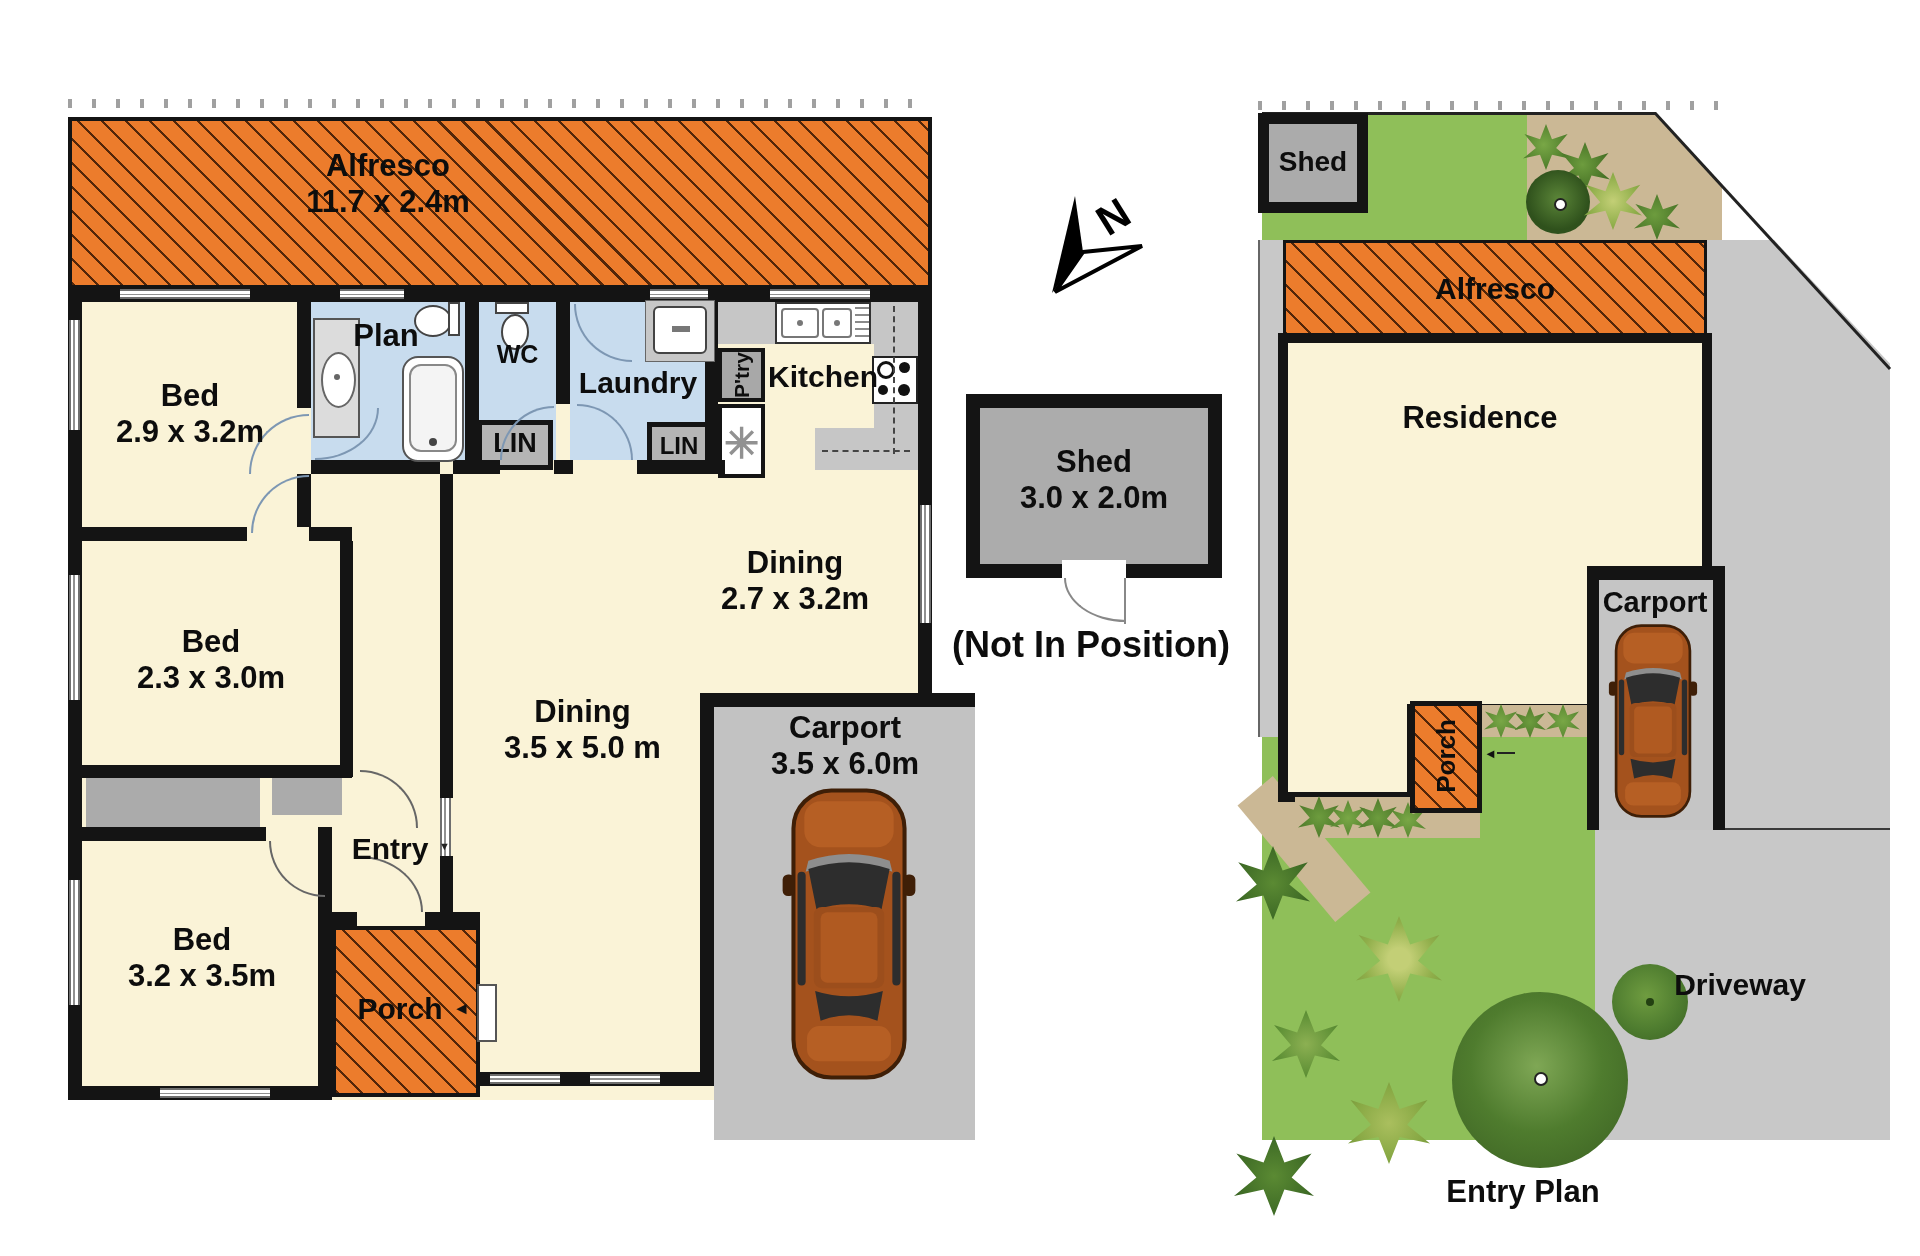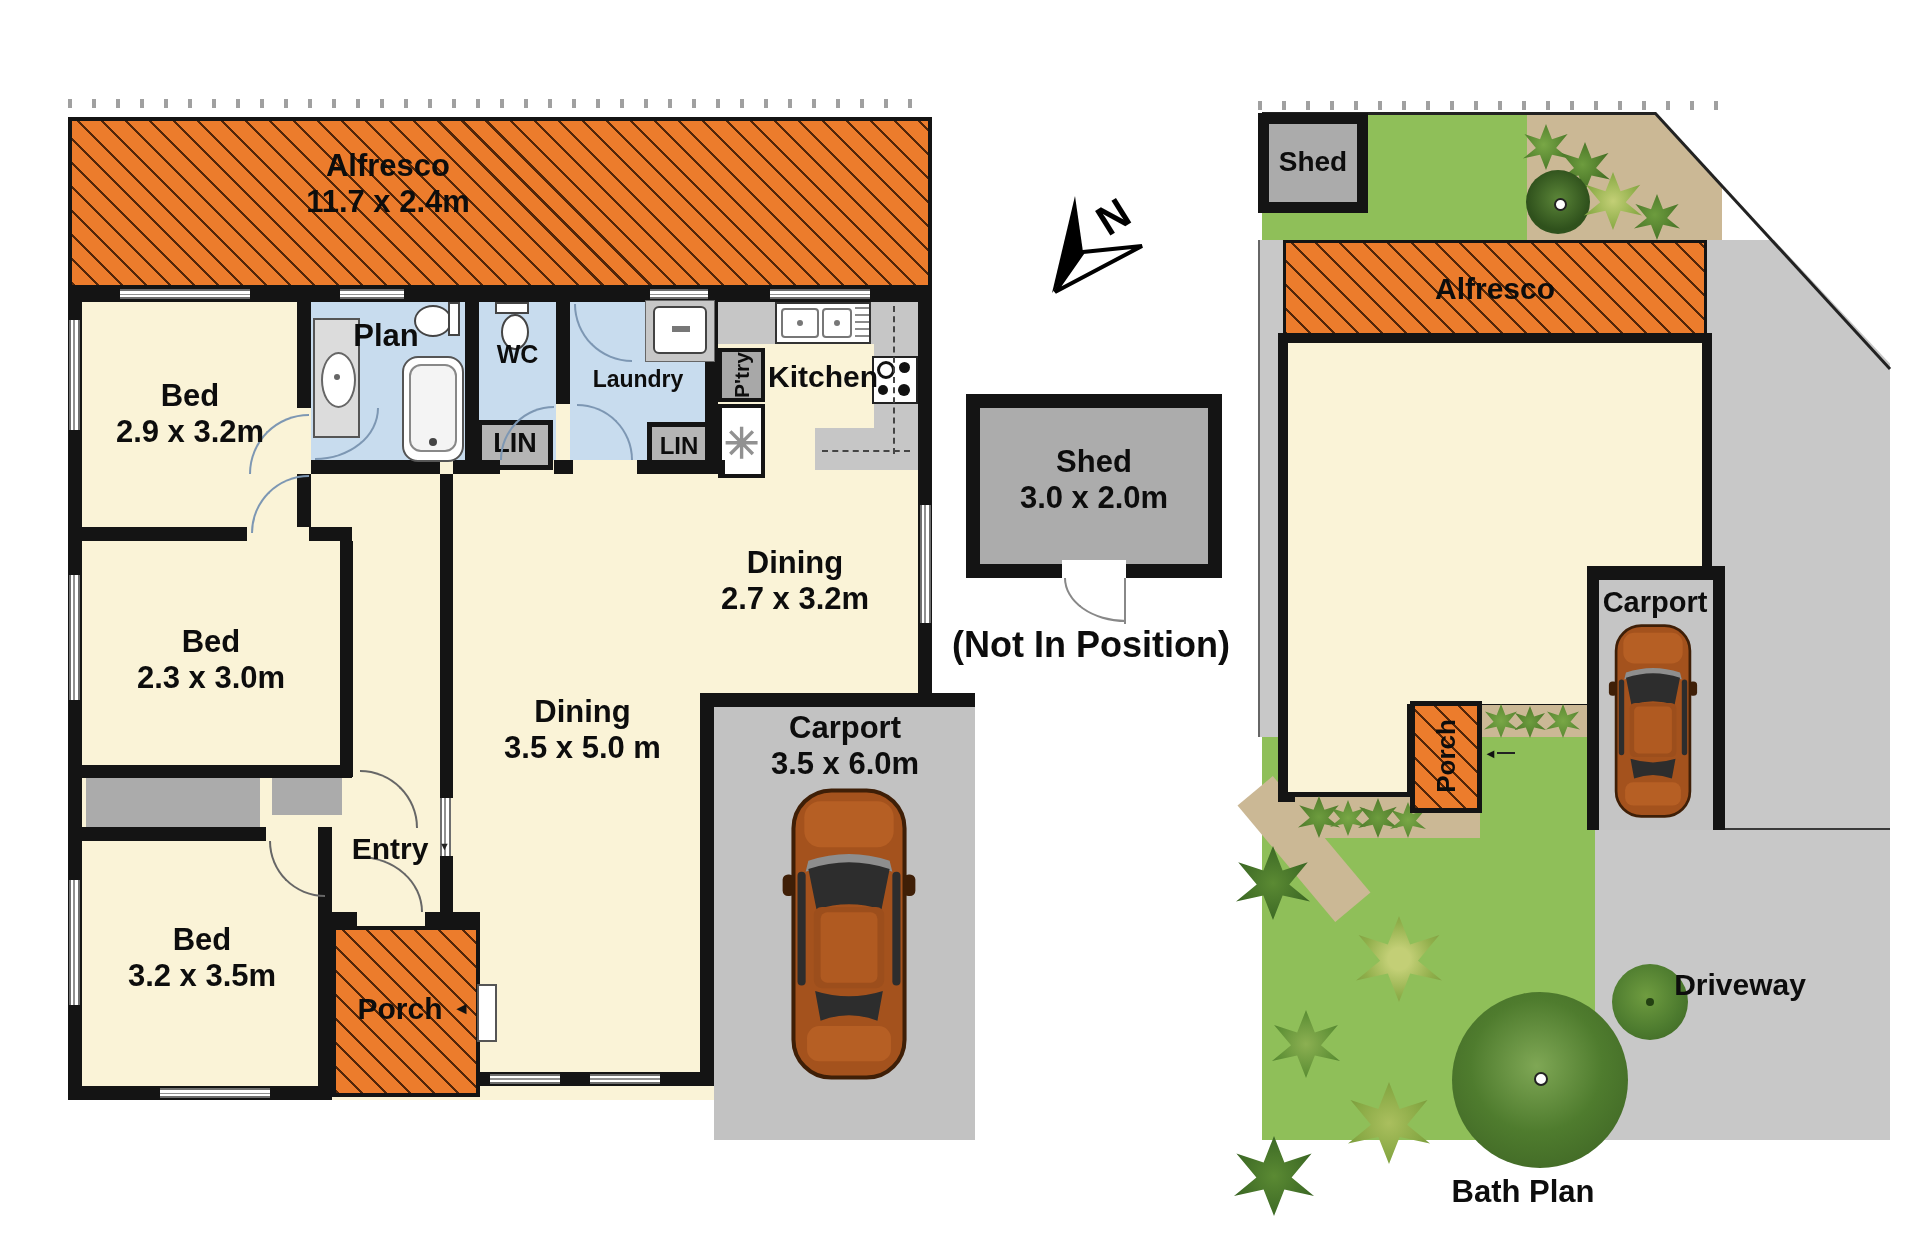--- a/index.html
+++ b/index.html
@@ -152,21 +152,21 @@
   <div class="a" style="left:645px;top:300px;width:70px;height:62px;background:#C7C7C7;border:1px solid #666"></div>
   <div class="a" style="left:653px;top:306px;width:54px;height:48px;background:#fff;border:2px solid #444;border-radius:6px"></div>
   <div class="a" style="left:672px;top:326px;width:18px;height:6px;background:#777"></div>
 
   <div class="lbl" style="left:82px;top:378px;width:216px">
     <div>Bed</div>
     <div>2.9 x 3.2m</div>
   </div>
   <div class="lbl" style="left:316px;top:318px;width:140px">Plan</div>
   <div class="lbl" style="left:479px;top:340px;width:77px;font-size:25px">WC</div>
-  <div class="lbl" style="left:570px;top:366px;width:136px;font-size:23px">Laundry</div>
+  <div class="lbl" style="left:570px;top:366px;width:136px;font-size:30px">Laundry</div>
   <div class="lbl" style="left:748px;top:360px;width:150px;font-size:30px">Kitchen</div>
   <div class="lbl" style="left:660px;top:545px;width:270px">
     <div>Dining</div>
     <div>2.7 x 3.2m</div>
   </div>
   <div class="lbl" style="left:455px;top:694px;width:255px">
     <div>Dining</div>
     <div>3.5 x 5.0 m</div>
   </div>
   <div class="lbl" style="left:330px;top:832px;width:120px;font-size:30px">Entry</div>
@@ -226,20 +226,21 @@
   <div class="round" style="left:1554px;top:198px;width:9px;height:9px;background:#fff;border:2px solid #222"></div>
   <div class="plantS" style="left:1584px;top:172px;width:58px;height:58px;background:radial-gradient(circle at 50% 50%,#c3cf76,#8fae4a 60%,#74963c)"></div>
   <div class="plantS" style="left:1634px;top:194px;width:46px;height:46px;background:radial-gradient(circle at 45% 45%,#6d9c3e,#4a7628 70%)"></div>
 
   <div class="a hatch" style="left:1283px;top:240px;width:424px;height:98px;border:3px solid #141414"></div>
   <div class="lbl" style="left:1345px;top:272px;width:300px;font-size:30px">Alfresco</div>
 
   <svg class="a" style="left:1278px;top:333px" width="440" height="470" viewBox="0 0 440 470">
     <polygon points="5,5 429,5 429,241 315,241 315,376 134,376 134,464 5,464" fill="#FAF3D7" stroke="#141414" stroke-width="10"></polygon>
   </svg>
+  <div class="lbl" style="left:1345px;top:400px;width:270px">Residence</div>
 
   <div class="a" style="left:1480px;top:705px;width:113px;height:32px;background:#CBB895"></div>
   <div class="a" style="left:1295px;top:797px;width:185px;height:41px;background:#CBB895"></div>
   <div class="plantS" style="left:1484px;top:704px;width:34px;height:34px;background:radial-gradient(circle,#79a746,#4d7c2a)"></div>
   <div class="plantS" style="left:1514px;top:706px;width:32px;height:32px;background:radial-gradient(circle,#6d9c3e,#446f24)"></div>
   <div class="plantS" style="left:1546px;top:704px;width:34px;height:34px;background:radial-gradient(circle,#79a746,#4d7c2a)"></div>
   <div class="plantS" style="left:1298px;top:796px;width:42px;height:42px;background:radial-gradient(circle,#6d9c3e,#446f24)"></div>
   <div class="plantS" style="left:1330px;top:800px;width:36px;height:36px;background:radial-gradient(circle,#79a746,#4d7c2a)"></div>
   <div class="plantS" style="left:1358px;top:798px;width:40px;height:40px;background:radial-gradient(circle,#6d9c3e,#446f24)"></div>
   <div class="plantS" style="left:1390px;top:802px;width:36px;height:36px;background:radial-gradient(circle,#79a746,#4d7c2a)"></div>
@@ -273,15 +274,15 @@
   <div class="round" style="left:1534px;top:1072px;width:10px;height:10px;background:#fff;border:2px solid #222"></div>
   <div class="round" style="left:1612px;top:964px;width:76px;height:76px;background:radial-gradient(circle at 45% 42%,#6f9c40,#4c7a2e 60%,#3b6123)"></div>
   <div class="round" style="left:1646px;top:998px;width:8px;height:8px;background:#234012"></div>
   <div class="plantS" style="left:1356px;top:916px;width:86px;height:86px;background:radial-gradient(circle,#c3cf76 0 18%,#8fae4a 60%,#74963c)"></div>
   <div class="plantS" style="left:1272px;top:1010px;width:68px;height:68px;background:radial-gradient(circle,#8cb052,#5d8f35 65%,#49722a)"></div>
   <div class="plantS" style="left:1348px;top:1082px;width:82px;height:82px;background:radial-gradient(circle,#aabf5e,#87a844 60%,#6d8d37)"></div>
   <div class="plantS" style="left:1236px;top:846px;width:74px;height:74px;background:radial-gradient(circle,#5b8a33,#3f6c26 65%,#2f521c)"></div>
   <div class="plantS" style="left:1234px;top:1136px;width:80px;height:80px;background:radial-gradient(circle,#5b8a33,#3f6c26 65%,#2f521c)"></div>
 
   <div class="lbl" style="left:1610px;top:968px;width:260px;font-size:30px">Driveway</div>
-  <div class="lbl" style="left:1373px;top:1174px;width:300px">Bath Plan</div>
+  <div class="lbl" style="left:1373px;top:1174px;width:300px">Entry Plan</div>
 
 </div>
 
 </body></html>

